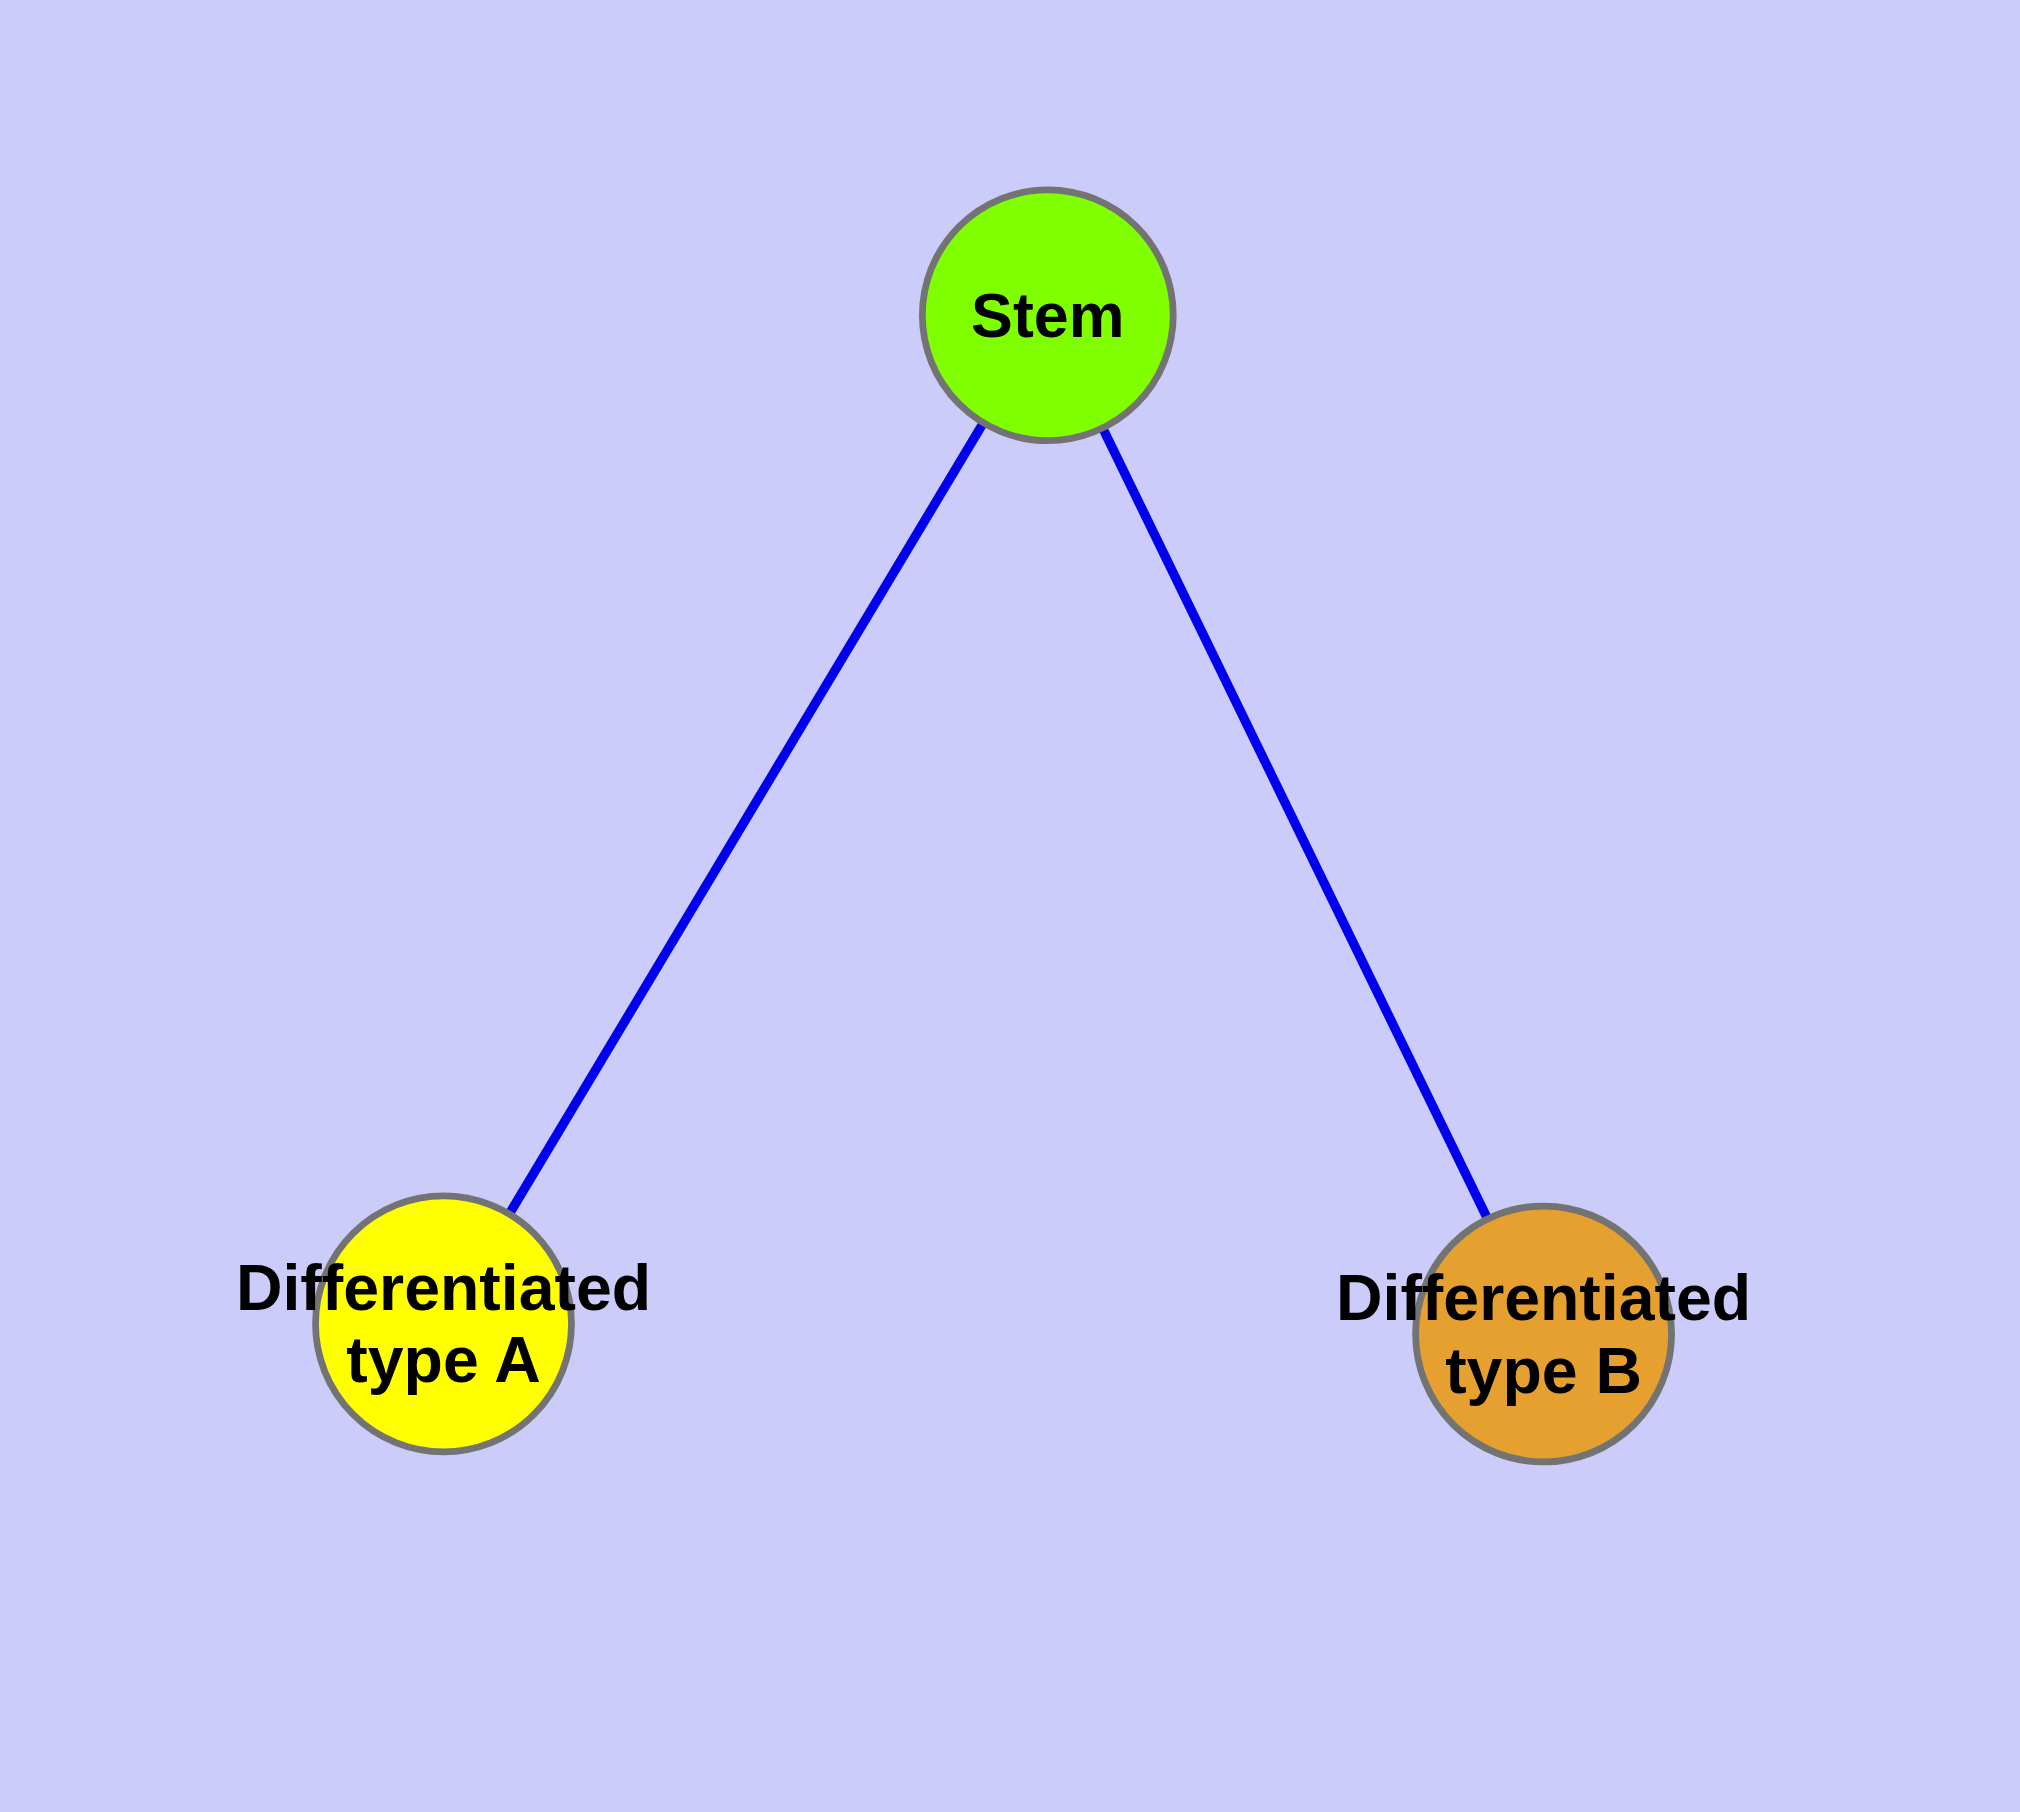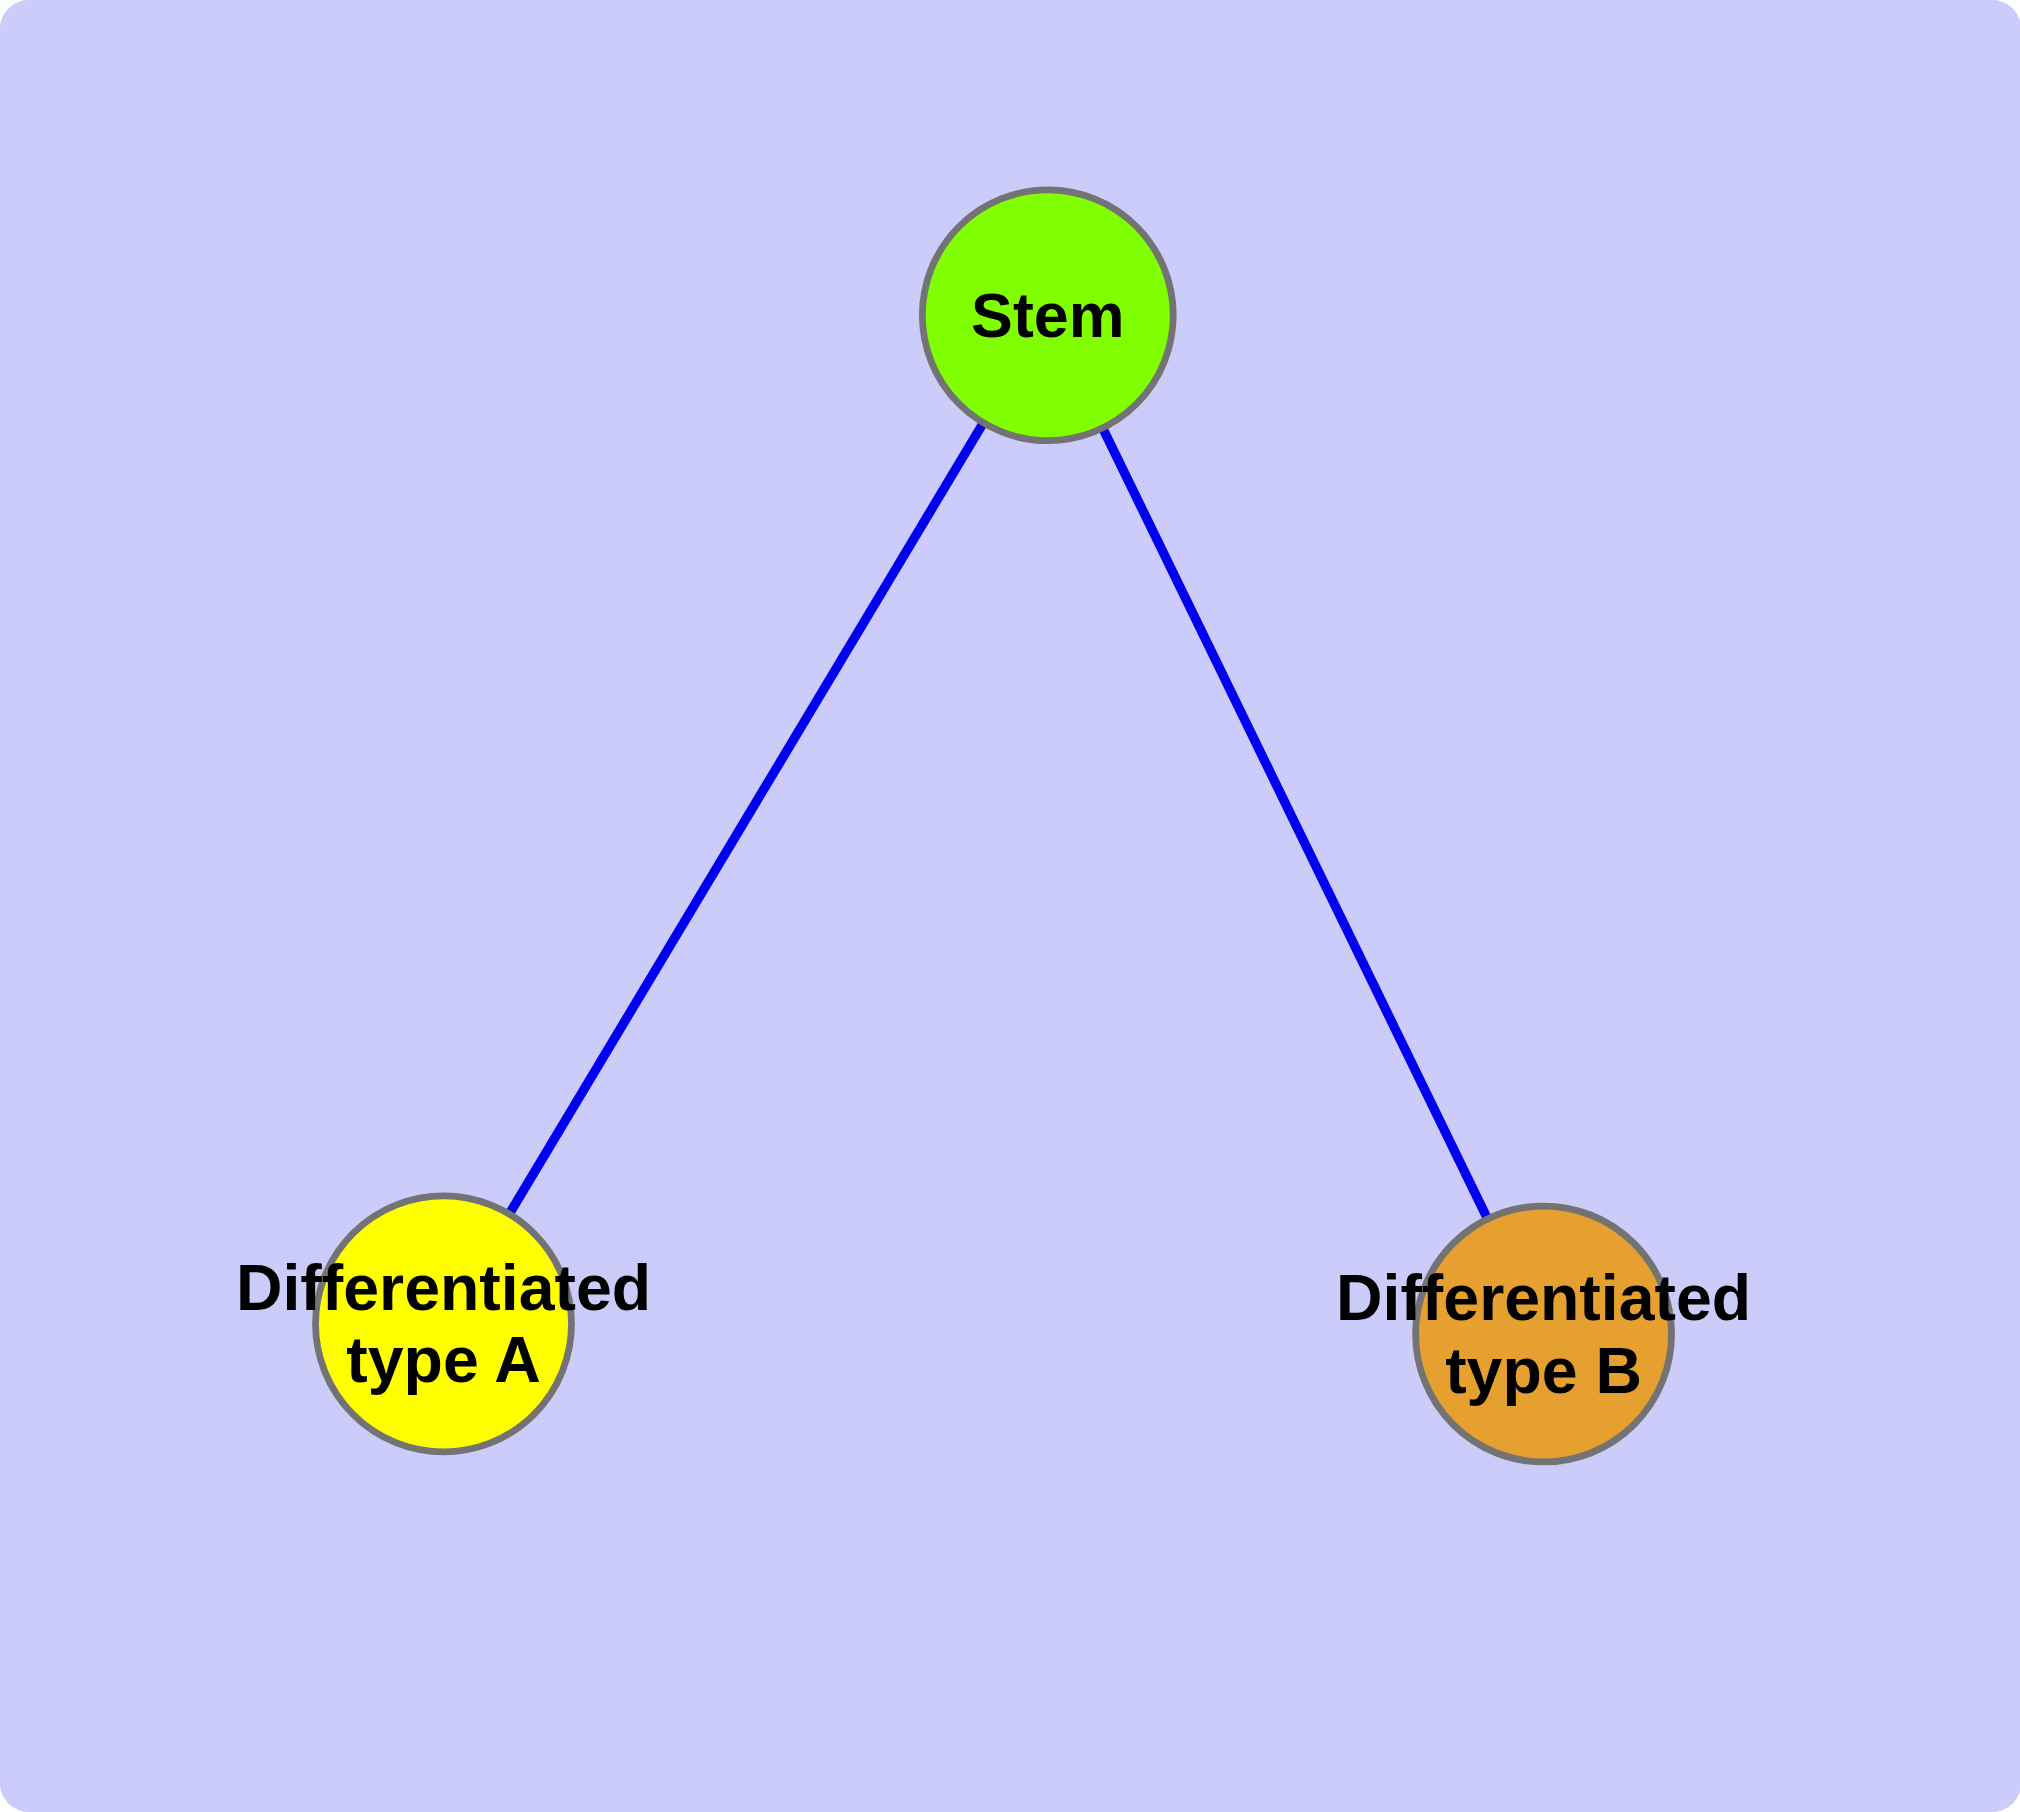--- a/index.html
+++ b/index.html
@@ -10,21 +10,20 @@
   }
   body {
     font-family: "Liberation Sans", sans-serif;
   }
   #canvas {
     position: relative;
     width: 2021px;
     height: 1812px;
     overflow: hidden;
     background: #ccccfa;
-    border-radius: 29px;
   }
   #graph-svg {
     position: absolute;
     left: 0;
     top: 0;
     width: 2021px;
     height: 1812px;
     display: block;
   }
   .node-label {

